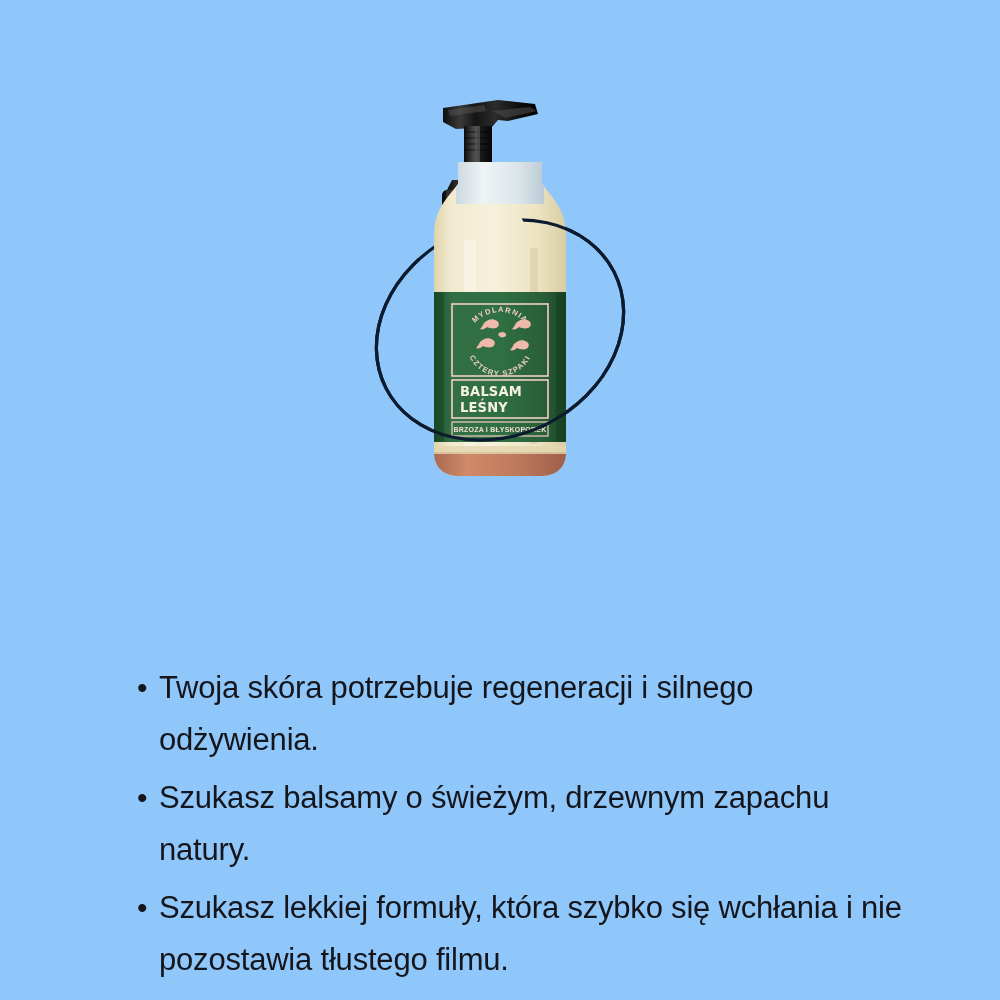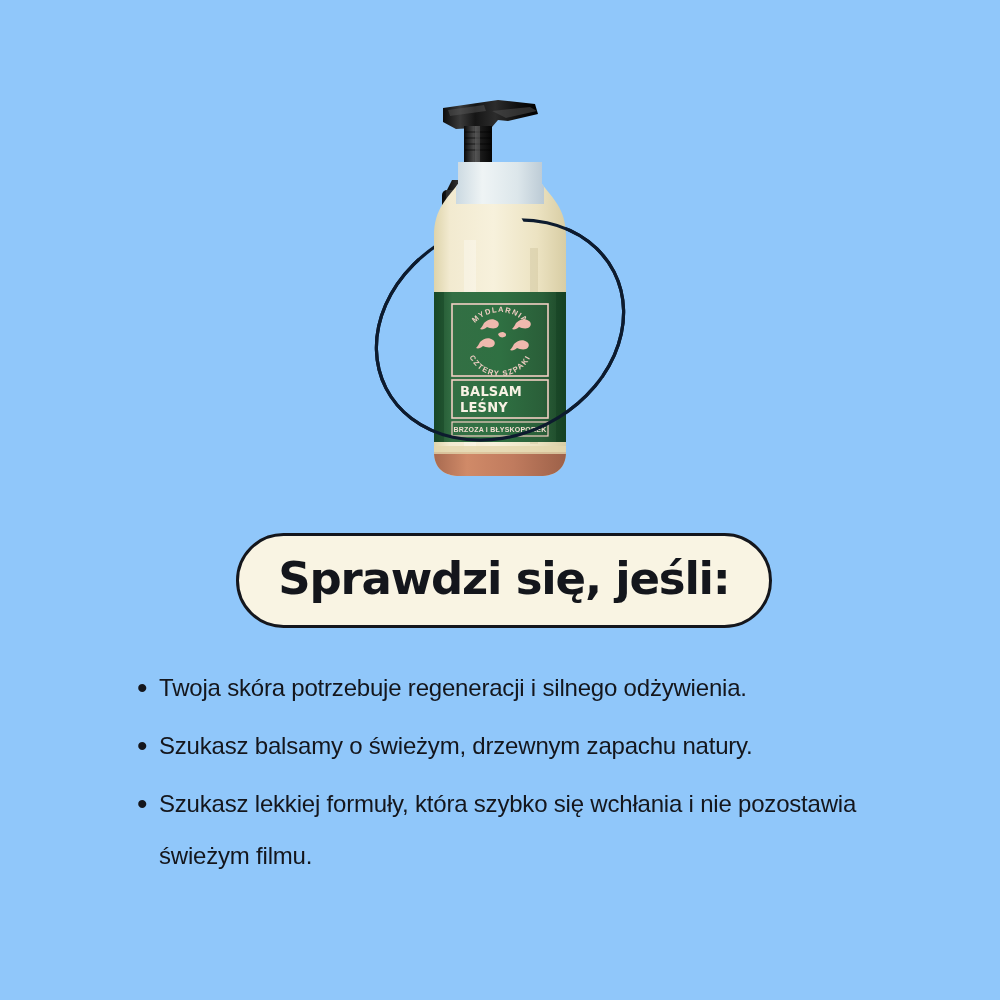--- a/index.html
+++ b/index.html
@@ -87,21 +87,21 @@
     font-size: 30px;
     line-height: 52px;
     color: #14161c;
     text-align: left;
     padding-left: 4px;
     box-sizing: border-box;
   }
   .bullet-text {
     flex: 1 1 auto;
     font-family: "Liberation Sans", sans-serif;
-    font-size: 24px;
+    font-size: 31px;
     line-height: 52px;
     color: #14161c;
     letter-spacing: -0.2px;
   }
 </style>
 </head>
 <body>
 
 <div id="poster">
 
@@ -262,32 +262,29 @@
     <defs>
       <clipPath id="frontClip">
         <rect x="340" y="190" width="120" height="270"></rect>
         <rect x="570" y="190" width="110" height="270"></rect>
         <rect x="340" y="420" width="340" height="60"></rect>
       </clipPath>
     </defs>
     <ellipse cx="500" cy="330" rx="128" ry="105" transform="rotate(-27 500 330)" fill="none" stroke="#0d1b2e" stroke-width="3.2" clip-path="url(#frontClip)"></ellipse>
   </svg>
 
-  <div class="headline-pill">
-    <span class="headline-text">Sprawdzi się, jeśli:</span>
-  </div>
 
   <ul class="bullet-list">
     <li class="bullet-item">
       <span class="bullet-dot">•</span>
       <span class="bullet-text">Twoja skóra potrzebuje regeneracji i silnego odżywienia.</span>
     </li>
     <li class="bullet-item">
       <span class="bullet-dot">•</span>
       <span class="bullet-text">Szukasz balsamy o świeżym, drzewnym zapachu natury.</span>
     </li>
     <li class="bullet-item">
       <span class="bullet-dot">•</span>
-      <span class="bullet-text">Szukasz lekkiej formuły, która szybko się wchłania i nie pozostawia świeżym filmu.</span>
+      <span class="bullet-text">Szukasz lekkiej formuły, która szybko się wchłania i nie pozostawia tłustego filmu.</span>
     </li>
   </ul>
 
 </div>
 
 </body></html>

